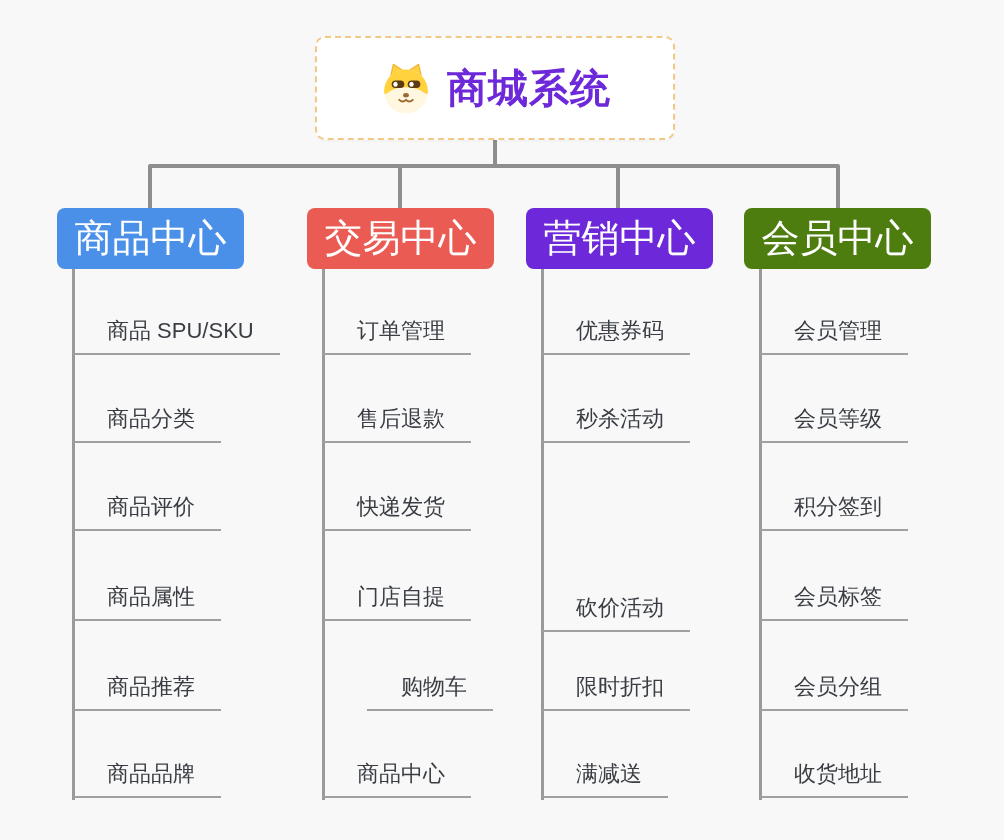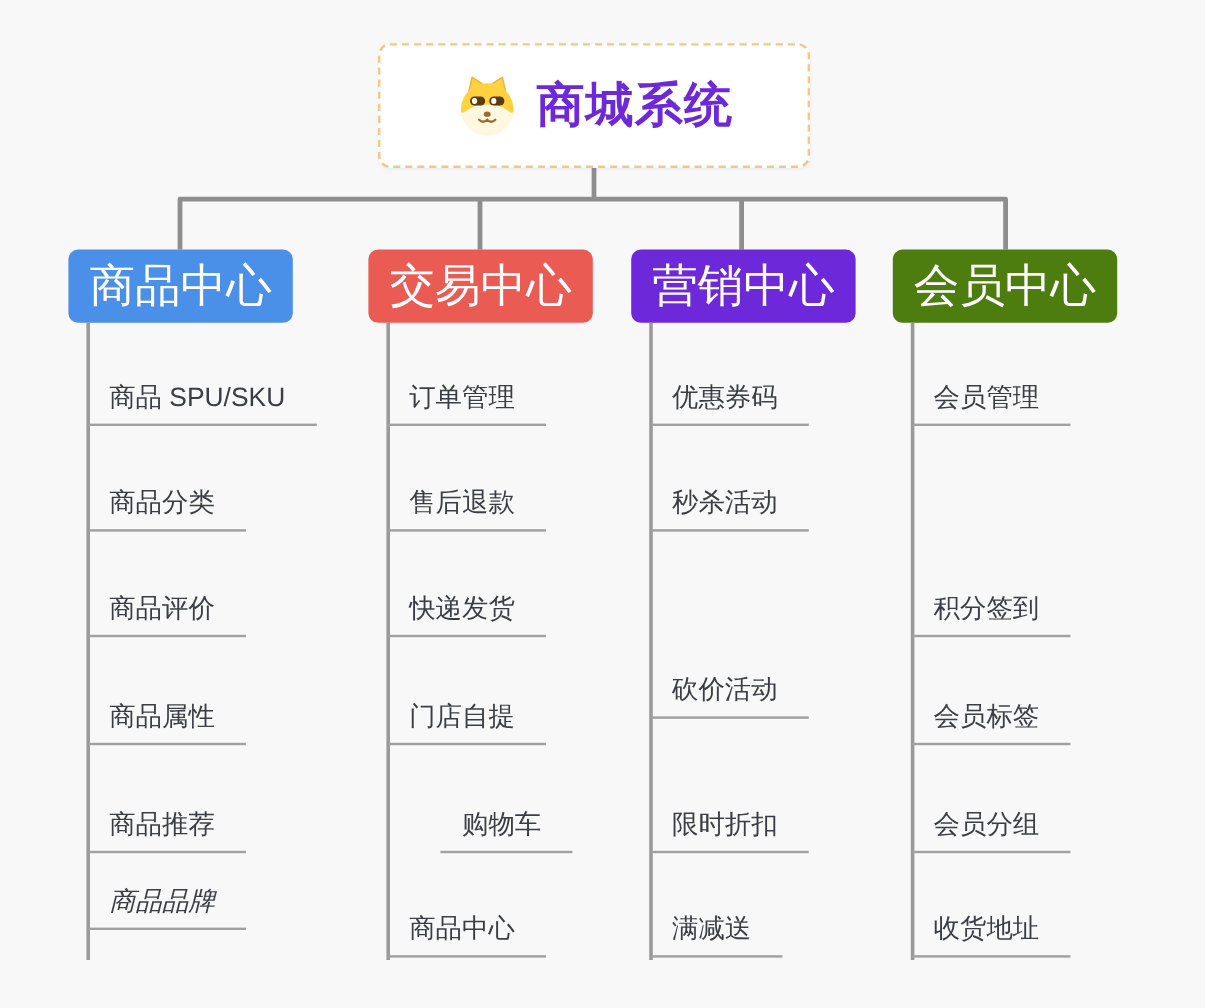--- a/index.html
+++ b/index.html
@@ -37,21 +37,21 @@
     border-radius:8px;box-sizing:border-box;
     display:flex;align-items:center;justify-content:center;
     color:#FFFFFF;font-size:38px;white-space:nowrap;
   }
   .trunk{
     position:absolute;left:15px;top:61px;width:3px;height:531px;
     background:#9A9A9A;
   }
   .leaf{
     position:absolute;left:16px;
-    padding:0 26px 6px 18px;
+    padding:0 26px 6px 34px;
     border-bottom:2px solid #A0A0A0;
     font-size:22px;line-height:32px;color:#3A3E44;
     white-space:nowrap;
   }
 </style>
 </head>
 <body>
 
 <div class="canvas">
 
@@ -82,44 +82,45 @@
 
   <div id="branches">
       <div class="branch">
         <div class="branch-header" style="background: rgb(74, 144, 232);">商品中心</div>
         <div class="trunk"></div>
         <div class="leaf" style="top: 107px;">商品 SPU/SKU</div>
         <div class="leaf" style="top: 195px;">商品分类</div>
         <div class="leaf" style="top: 283px;">商品评价</div>
         <div class="leaf" style="top: 373px;">商品属性</div>
         <div class="leaf" style="top: 463px;">商品推荐</div>
-        <div class="leaf" style="top: 527px; font-style: italic;">商品品牌</div>
+        <div class="leaf" style="top: 550px;">商品品牌</div>
       </div>
       <div class="branch">
         <div class="branch-header" style="background: rgb(234, 91, 83);">交易中心</div>
         <div class="trunk"></div>
         <div class="leaf" style="top: 107px;">订单管理</div>
         <div class="leaf" style="top: 195px;">售后退款</div>
         <div class="leaf" style="top: 283px;">快递发货</div>
         <div class="leaf" style="top: 373px;">门店自提</div>
         <div class="leaf" style="top: 463px; margin-left: 44px;">购物车</div>
         <div class="leaf" style="top: 550px;">商品中心</div>
       </div>
       <div class="branch">
         <div class="branch-header" style="background: #6d28d9;">营销中心</div>
         <div class="trunk"></div>
         <div class="leaf" style="top: 107px;">优惠券码</div>
         <div class="leaf" style="top: 195px;">秒杀活动</div>
-        <div class="leaf" style="top: 351px;">砍价活动</div>
+        <div class="leaf" style="top: 384px;">砍价活动</div>
         <div class="leaf" style="top: 463px;">限时折扣</div>
         <div class="leaf" style="top: 550px;">满减送</div>
       </div>
       <div class="branch">
         <div class="branch-header" style="background: #4d7c0f;">会员中心</div>
         <div class="trunk"></div>
         <div class="leaf" style="top: 107px;">会员管理</div>
+        <div class="leaf" style="top: 195px;">会员等级</div>
         <div class="leaf" style="top: 283px;">积分签到</div>
         <div class="leaf" style="top: 373px;">会员标签</div>
         <div class="leaf" style="top: 463px;">会员分组</div>
         <div class="leaf" style="top: 550px;">收货地址</div>
       </div>
     </div>
 </div>
 
 </body></html>

